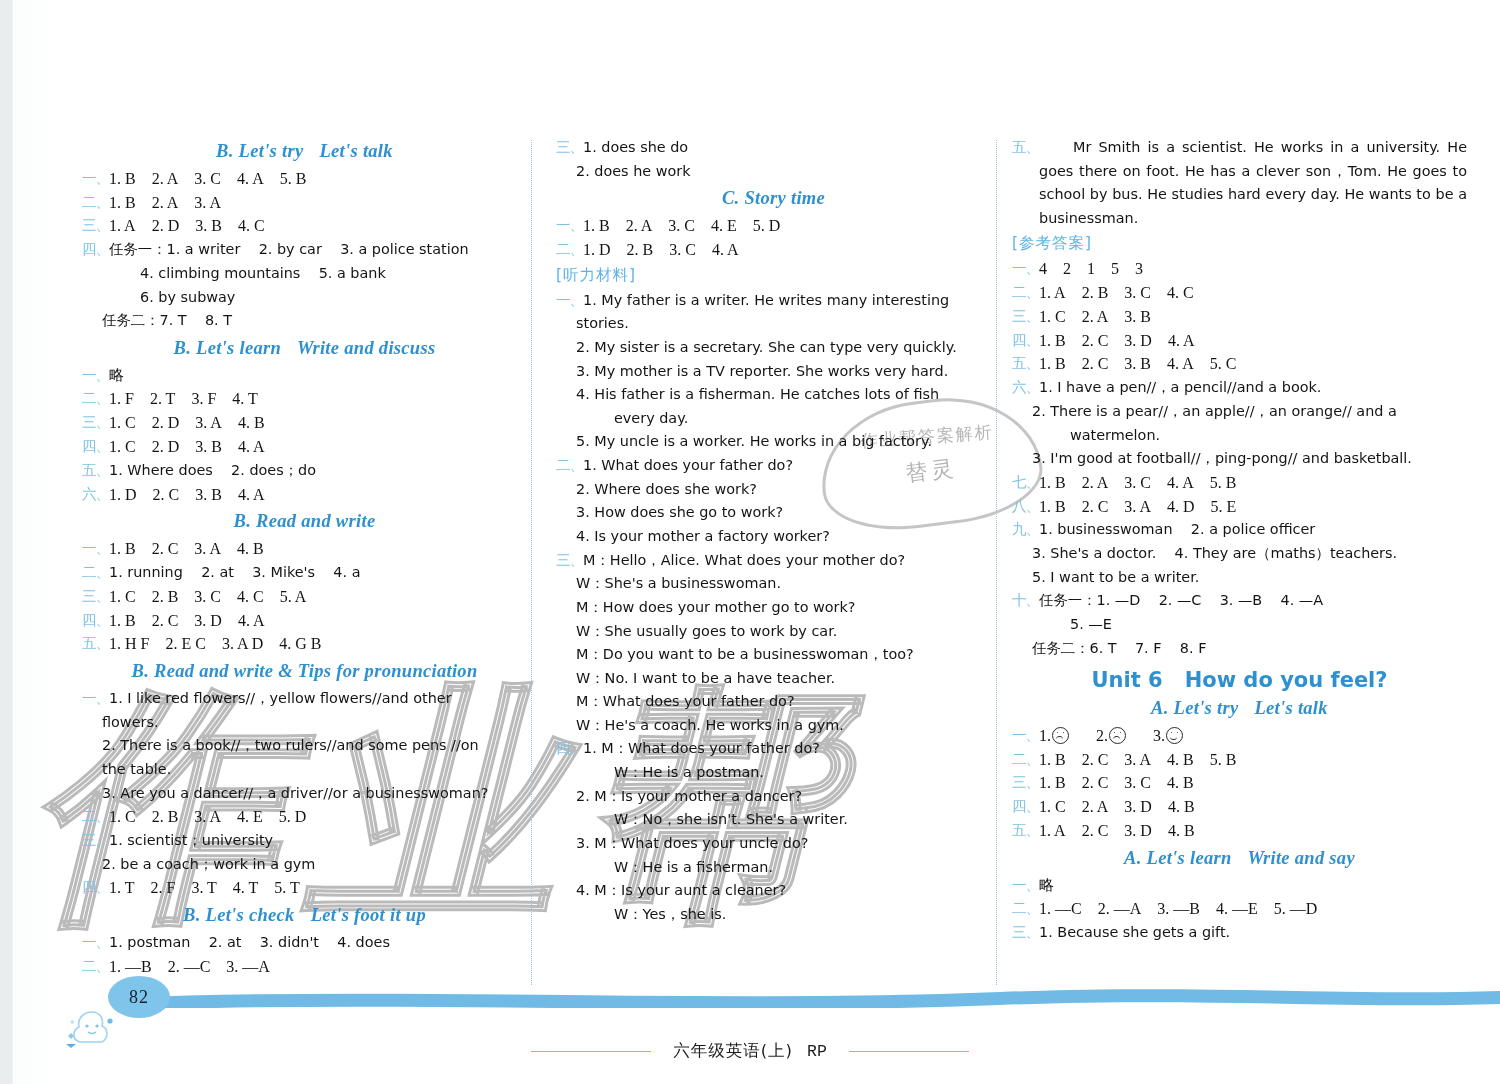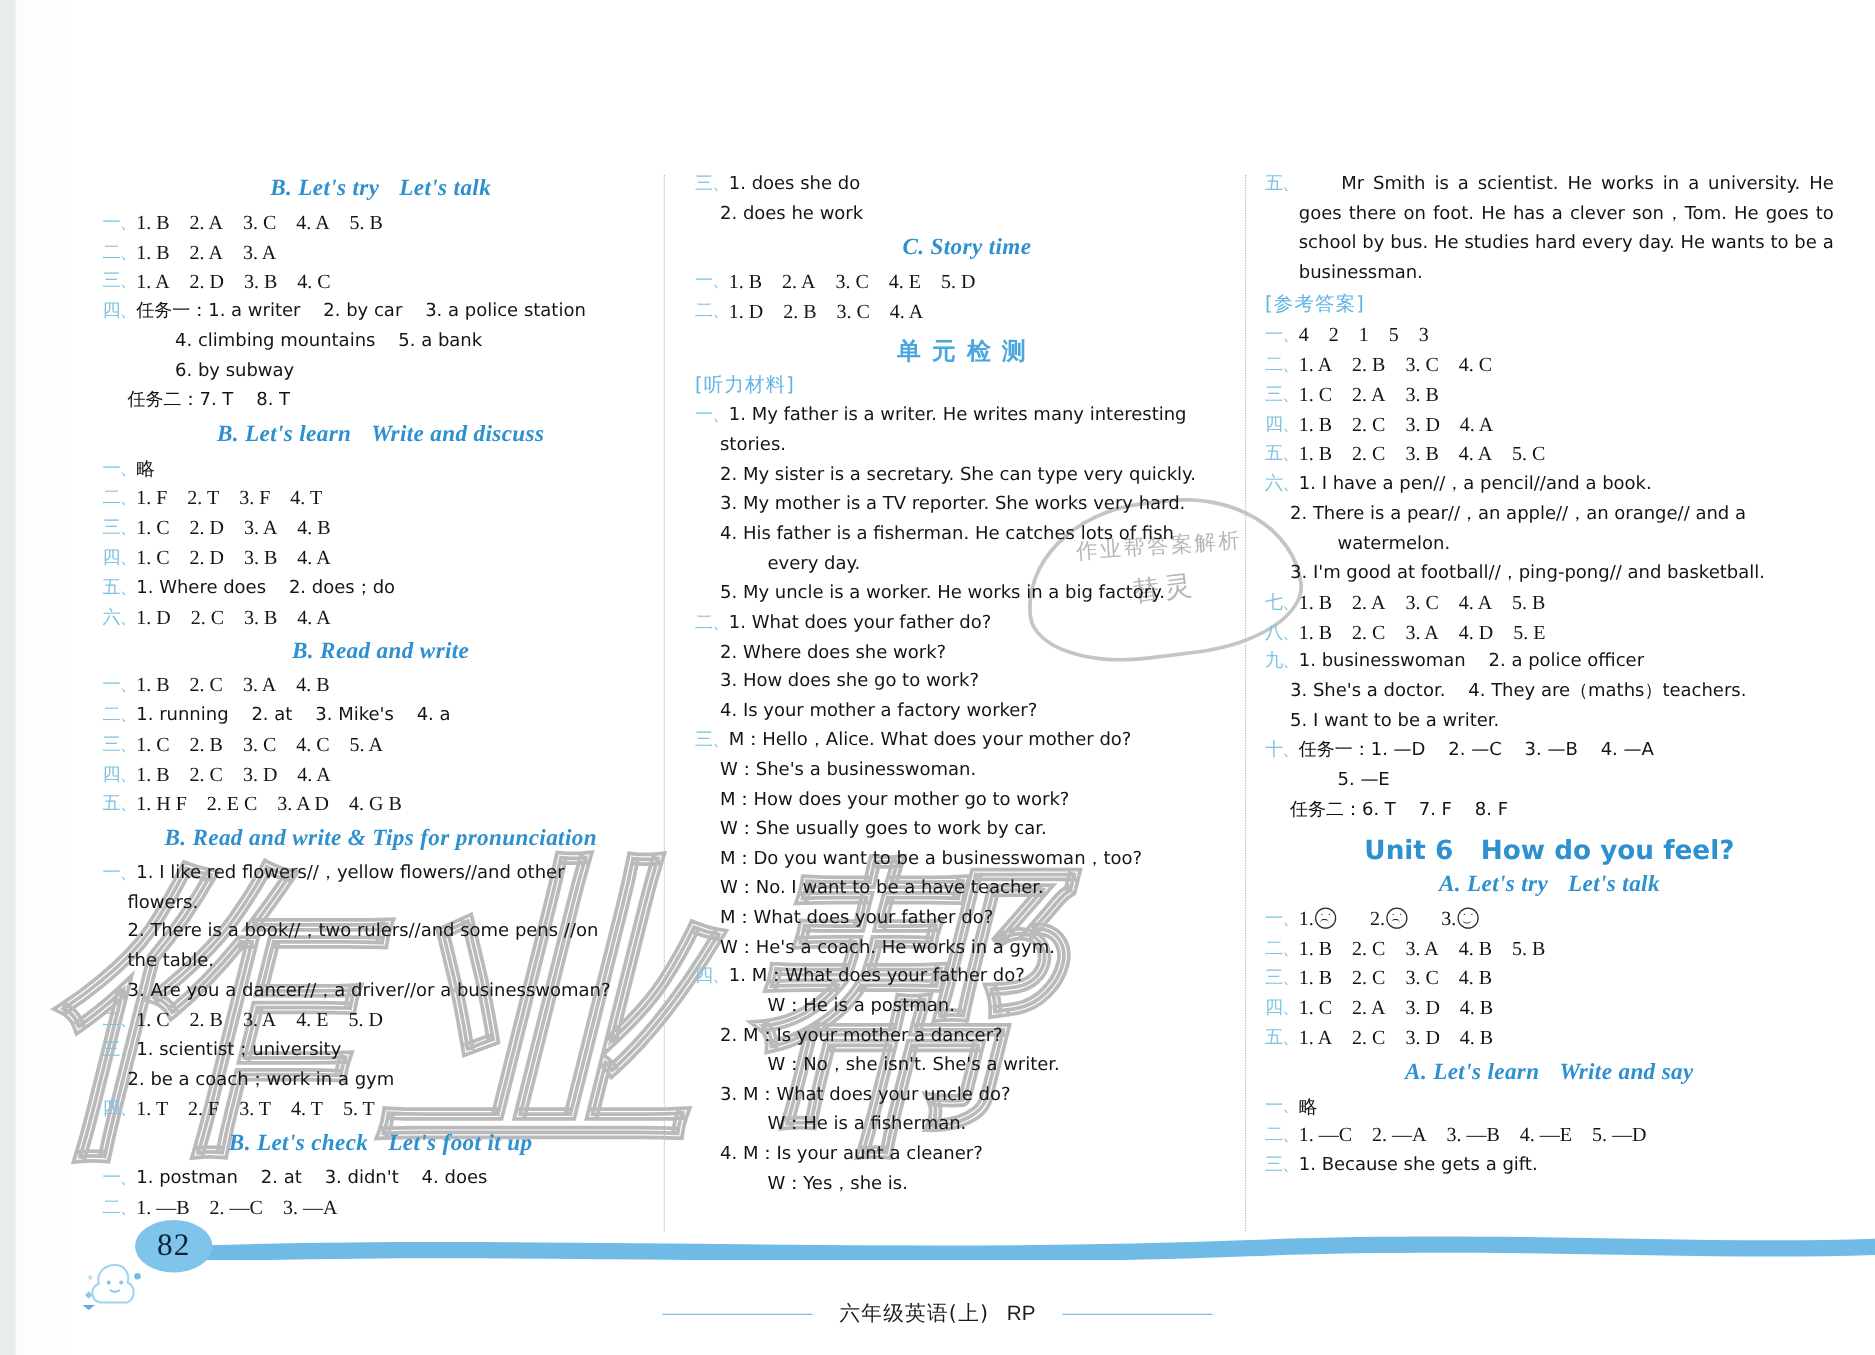--- a/index.html
+++ b/index.html
@@ -178,39 +178,39 @@
   .footer { position: absolute; left:0; right:0; bottom: 0; height: 108px; z-index: 20;}
   .wave { position:absolute; left:0; right:0; top: 6px; height: 26px; }
   .pagebubble {
     position:absolute; left: 108px; top: 0px;
     width: 62px; height: 42px;
     background: #7fc4ea;
     border-radius: 50%;
     display:flex; align-items:center; justify-content:center;
     color: #123;
     font-family: "Liberation Serif", serif;
-    font-size: 25px;
+    font-size: 18px;
     letter-spacing: 1px;
   }
   .mascot {
     position:absolute; left: 62px; top: 30px; width: 60px; height: 46px;
   }
   .footline {
     position: absolute; bottom: 22px; left: 0; right: 0;
     display:flex; align-items:center; justify-content:center; gap: 22px;
   }
   .fl-dash { width: 120px; height: 0; border-top: 2px solid #56a8d6; }
   .fl-dash.thin { border-top: 1.5px solid #7bbde0;}
   .foot-txt {
     font-family: "DejaVu Sans", serif;
     font-size: 16.5px;
     color: #1c1c1c;
     letter-spacing: 1px;
   }
-  .foot-txt .rp { font-family:Liberation Sans, sans-serif; margin-left: 14px; letter-spacing:0;}
+  .foot-txt .rp { font-family:Liberation Mono, monospace; margin-left: 14px; letter-spacing:0;}
 </style>
 </head>
 <body>
 
 <div id="page">
 
   <div class="wm wm-main">作业帮</div>
 
   <div class="wm-stamp">
     <span class="l1">作业帮答案解析</span>
@@ -328,21 +328,20 @@
         <div class="indent2 hw"><span>2. does he work</span></div>
         <div class="hd"><span>C. Story time</span></div>
         <div class="row">
           <span class="mk">一、</span>
           <span class="bd ser">1. B&nbsp;&nbsp;&nbsp; 2. A&nbsp;&nbsp;&nbsp; 3. C&nbsp;&nbsp;&nbsp; 4. E&nbsp;&nbsp;&nbsp; 5. D</span>
         </div>
         <div class="row">
           <span class="mk">二、</span>
           <span class="bd ser">1. D&nbsp;&nbsp;&nbsp; 2. B&nbsp;&nbsp;&nbsp; 3. C&nbsp;&nbsp;&nbsp; 4. A</span>
         </div>
-        <div class="hd-cn"><span>单元检测</span></div>
         <div class="bracket-cn"><span>[听力材料]</span></div>
         <div class="row">
           <span class="mk">一、</span>
           <span class="bd hw">1. My father is a writer. He writes many interesting</span>
         </div>
         <div class="indent2 hw"><span>stories.</span></div>
         <div class="indent2 hw"><span>2. My sister is a secretary. She can type very quickly.</span></div>
         <div class="indent2 hw"><span>3. My mother is a TV reporter. She works very hard.</span></div>
         <div class="indent2 hw"><span>4. His father is a fisherman. He catches lots of fish</span></div>
         <div class="indent3 hw"><span>every day.</span></div>

